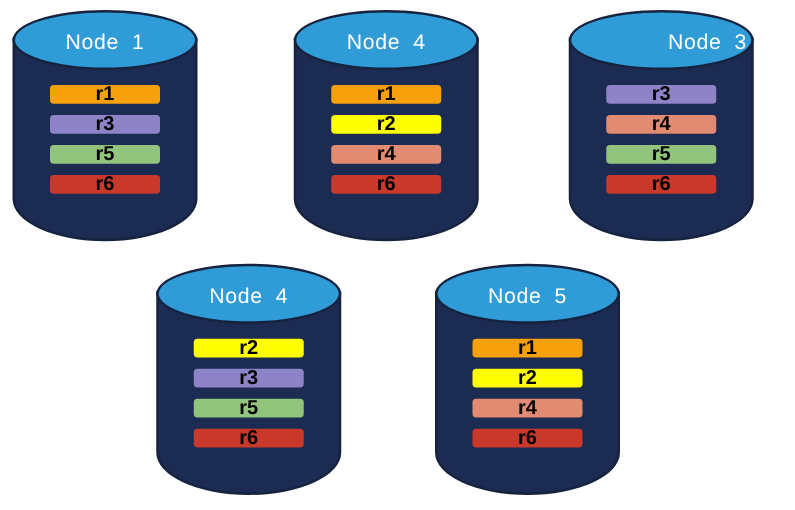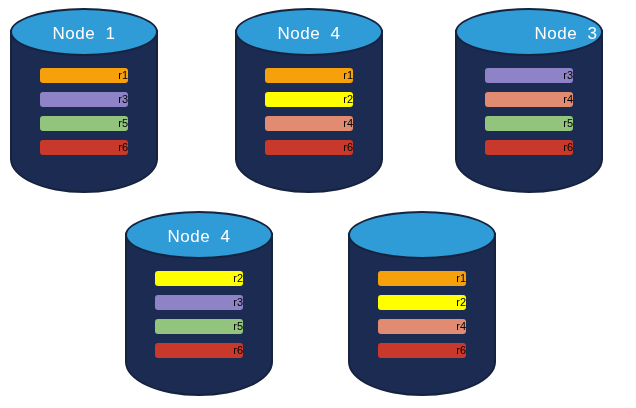--- a/index.html
+++ b/index.html
@@ -70,24 +70,24 @@
     left: 30px;
     top: 60px;
     width: 88px;
   }
 
   .bar {
     position: relative;
     height: 15px;
     margin-bottom: 9px;
     border-radius: 3px;
-    text-align: right;
+    text-align: center;
     color: #000000;
-    font-size: 11px;
-    font-weight: normal;
+    font-size: 16px;
+    font-weight: bold;
     line-height: 15px;
   }
   .bar:last-child { margin-bottom: 0; }
 </style>
 </head>
 <body>
 
 <div id="diagram" style="background: rgb(255, 255, 255);">
     <div class="node" style="left: 10px; top: 8px;">
       <div class="cyl-body" style="background: rgb(27, 43, 81); border-color: rgb(22, 35, 63);"></div>
@@ -129,20 +129,21 @@
       <div class="bars">
         <div class="bar" style="background: rgb(255, 255, 0); color: rgb(0, 0, 0);">r2</div>
         <div class="bar" style="background: rgb(142, 131, 199); color: rgb(0, 0, 0);">r3</div>
         <div class="bar" style="background: rgb(146, 196, 125); color: rgb(0, 0, 0);">r5</div>
         <div class="bar" style="background: rgb(201, 57, 43); color: rgb(0, 0, 0);">r6</div>
       </div>
     </div>
     <div class="node" style="left: 348px; top: 211px;">
       <div class="cyl-body" style="background: rgb(27, 43, 81); border-color: rgb(22, 35, 63);"></div>
       <div class="cyl-top" style="background: rgb(47, 155, 215); border-color: rgb(22, 35, 63);"></div>
+      <div class="node-label" style="color: rgb(255, 255, 255);">Node  5</div>
       <div class="bars">
         <div class="bar" style="background: rgb(246, 160, 11); color: rgb(0, 0, 0);">r1</div>
         <div class="bar" style="background: rgb(255, 255, 0); color: rgb(0, 0, 0);">r2</div>
         <div class="bar" style="background: rgb(225, 139, 114); color: rgb(0, 0, 0);">r4</div>
         <div class="bar" style="background: rgb(201, 57, 43); color: rgb(0, 0, 0);">r6</div>
       </div>
     </div>
   </div>
 
 </body></html>

